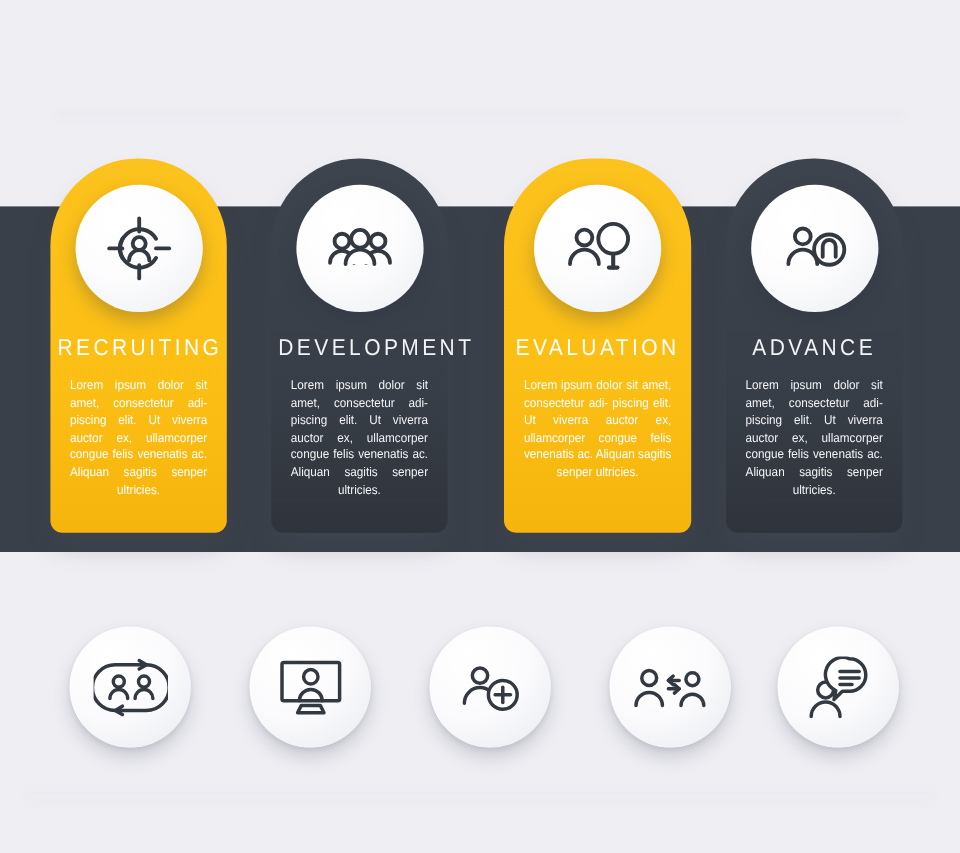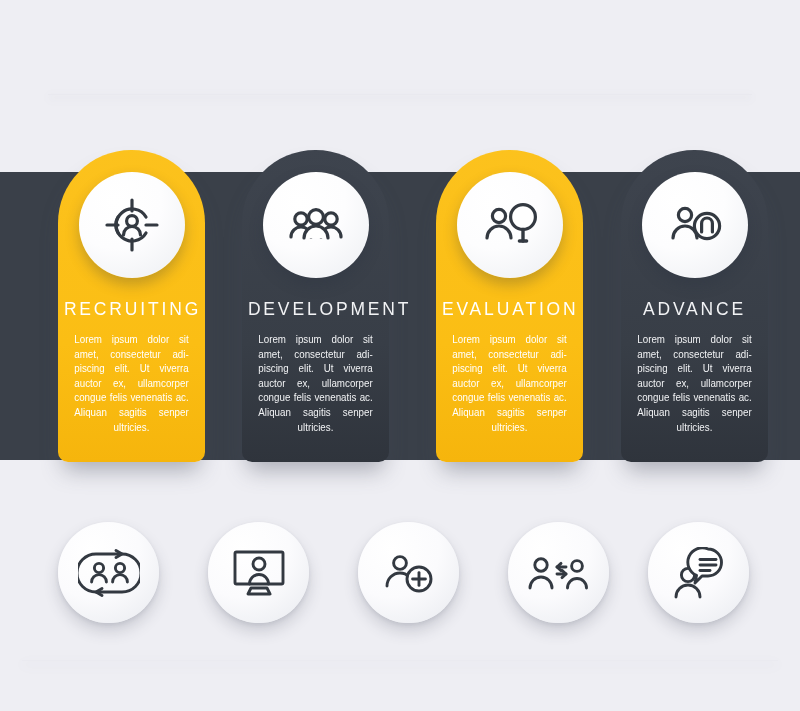--- a/index.html
+++ b/index.html
@@ -24,24 +24,23 @@
   }
   .dark-band{
     position:absolute;left:0;right:0;top:172px;height:288px;
     background:#3a4049;
   }
 
   
   .panels{position:absolute;left:0;top:0;width:800px;height:500px;}
 
   .panel{
-    position:absolute;top:150px;width:147px;height:312px;
+    position:absolute;top:132px;width:147px;height:312px;
     border-radius:73px 73px 10px 10px;
     box-shadow:0 14px 22px -6px rgba(70,76,92,0.40);
-    margin-left:16px;
   }
   .panel.yellow{
     background:linear-gradient(180deg,#fcc21d 0%,#fbbe14 62%,#f6b50c 100%);
   }
   .panel.dark{
     background:linear-gradient(180deg,#3e444e 0%,#383e47 62%,#2f343c 100%);
   }
 
   .panel-badge{
     position:absolute;left:50%;top:22px;transform:translateX(-50%);
@@ -120,21 +119,21 @@
           <circle cx="45" cy="24" r="6.2"></circle>
           <path d="M35 42 a10 10 0 0 1 20 0"></path>
           <circle cx="30" cy="22" r="7.4" fill="#ffffff"></circle>
           <path d="M18 43 a12 12 0 0 1 24 0" fill="#ffffff"></path>
         </svg>
       </div>
       <div class="panel-title">DEVELOPMENT</div>
       <div class="panel-body">Lorem ipsum dolor sit amet, consectetur adi- piscing elit. Ut viverra auctor ex, ullamcorper congue felis venenatis ac. Aliquan sagitis senper ultricies.</div>
     </div>
 
-    <div class="panel yellow" style="left:420px;">
+    <div class="panel yellow" style="left:420px;padding-left:9px;">
       <div class="panel-badge">
         <svg width="62" height="58" viewBox="0 0 62 58" fill="none" stroke="#333941" stroke-width="3.2" stroke-linecap="round" stroke-linejoin="round">
           <circle cx="20" cy="20" r="6.6"></circle>
           <path d="M8 42 a12 12 0 0 1 24 0"></path>
           <circle cx="44" cy="21" r="12.4" fill="#ffffff"></circle>
           <path d="M44 33.4 L44 45" stroke-width="3.4"></path>
           <path d="M40.4 45 h7.2" stroke-width="3.4"></path>
         </svg>
       </div>
       <div class="panel-title">EVALUATION</div>

